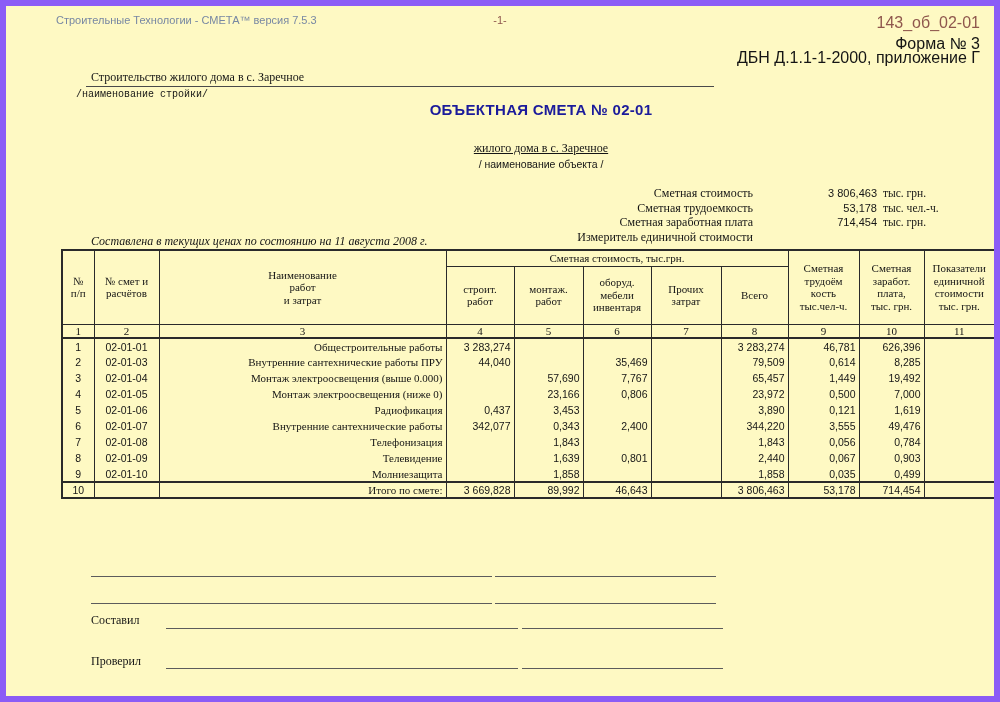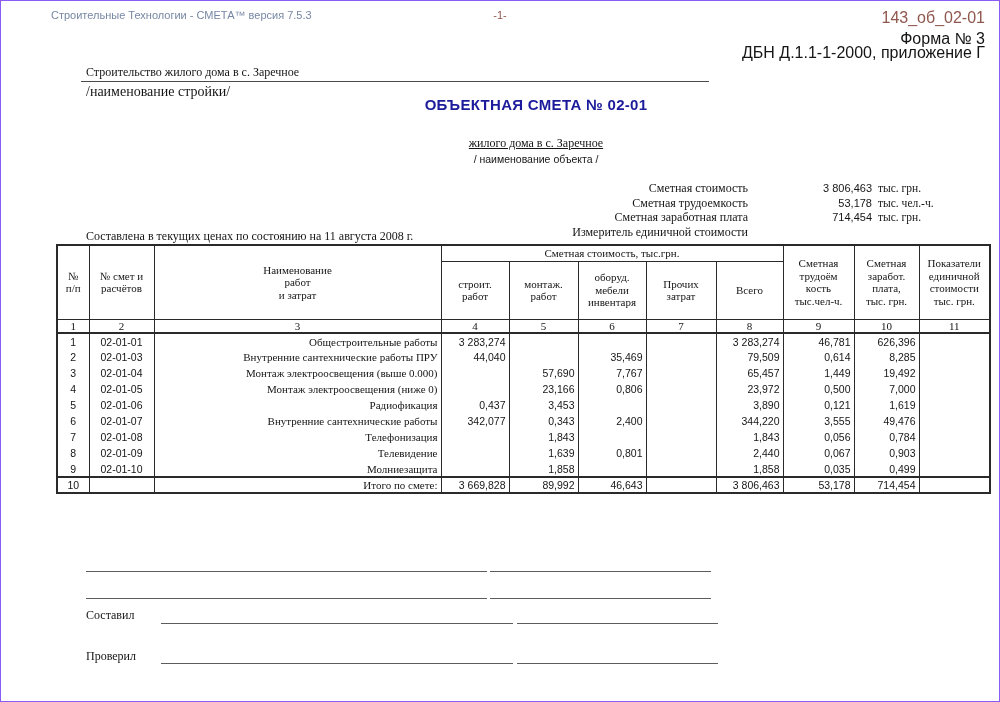--- a/index.html
+++ b/index.html
@@ -1,47 +1,47 @@
 <!DOCTYPE html>
 <html><head>
 <meta charset="utf-8">
 <style>
   * { margin:0; padding:0; box-sizing:border-box; }
   body { background:#e9e7dc; font-family:"Liberation Serif","DejaVu Serif",serif; }
-  .page { position:relative; width:1000px; height:702px; background:#ffffff;
-          border:1px solid #8b5cf6; overflow:hidden; color:#151515; }
+  .page { position:relative; width:1000px; height:702px; background:#fef9c3;
+          border:6px solid #8b5cf6; overflow:hidden; color:#151515; }
   .abs { position:absolute; }
 
   
   .app-title { left:50px; top:8px; font-family:"Liberation Sans",sans-serif; font-size:11px; color:#7787a3; }
   .page-num  { left:0; right:0; top:8px; text-align:center; font-family:"Liberation Sans",sans-serif; font-size:11px; color:#8f574d; }
   .doc-code  { right:14px; top:8px; font-family:"Liberation Sans",sans-serif; font-size:16px; color:#8f574d; }
   .form-block { right:14px; top:31px; text-align:right; font-family:"Liberation Sans",sans-serif; font-size:16px; line-height:14px; color:#151515; }
 
   
   .construction-name { left:85px; top:64px; font-size:12px; }
   .construction-line { left:80px; top:80px; width:628px; border-top:1px solid #4a4a4a; }
-  .construction-caption { left:85px; top:83px; font-family:Liberation Serif, serif; font-size:14px; }
+  .construction-caption { left:70px; top:83px; font-family:Liberation Mono, monospace; font-size:10px; }
 
   .doc-title { left:70px; top:95px; width:930px; text-align:center;
                font-family:"Liberation Sans",sans-serif; font-weight:bold; font-size:15px;
                color:#1b1b9b; letter-spacing:.3px; }
 
   .object-block { left:70px; top:135px; width:930px; text-align:center; }
   .object-name { font-size:12px; text-decoration:underline; }
   .object-caption { font-family:"Liberation Sans",sans-serif; font-size:10.5px; margin-top:2px; }
 
   
   .summary { left:300px; top:180px; width:640px; }
   .summary-row { display:flex; height:14.5px; align-items:baseline; }
   .summary-label { width:447px; text-align:right; font-size:12px; }
   .summary-value { width:124px; text-align:right; font-family:"Liberation Sans",sans-serif; font-size:11px; }
   .summary-unit { margin-left:6px; font-size:11.5px; }
 
-  .note { left:85px; top:228px; font-size:12px; }
+  .note { left:85px; top:228px; font-size:12px;font-style:italic; }
 
   
   .tablewrap { left:55px; top:243px; }
   table.estimate { border-collapse:collapse; table-layout:fixed; width:933px; border:2px solid #2a2a2a; }
   .estimate th, .estimate td { border:1px solid #2a2a2a; overflow:hidden; }
   .estimate th { font-weight:normal; font-size:11px; line-height:12.5px; white-space:pre-line;
                  vertical-align:middle; padding:1px 2px; }
   .estimate tr.h1 th.group { height:15px; }
   .estimate tr.h2 th { height:58px; }
   .estimate tr.hnum td { height:14px; text-align:center; font-size:11px; border-bottom:2px solid #2a2a2a; }

